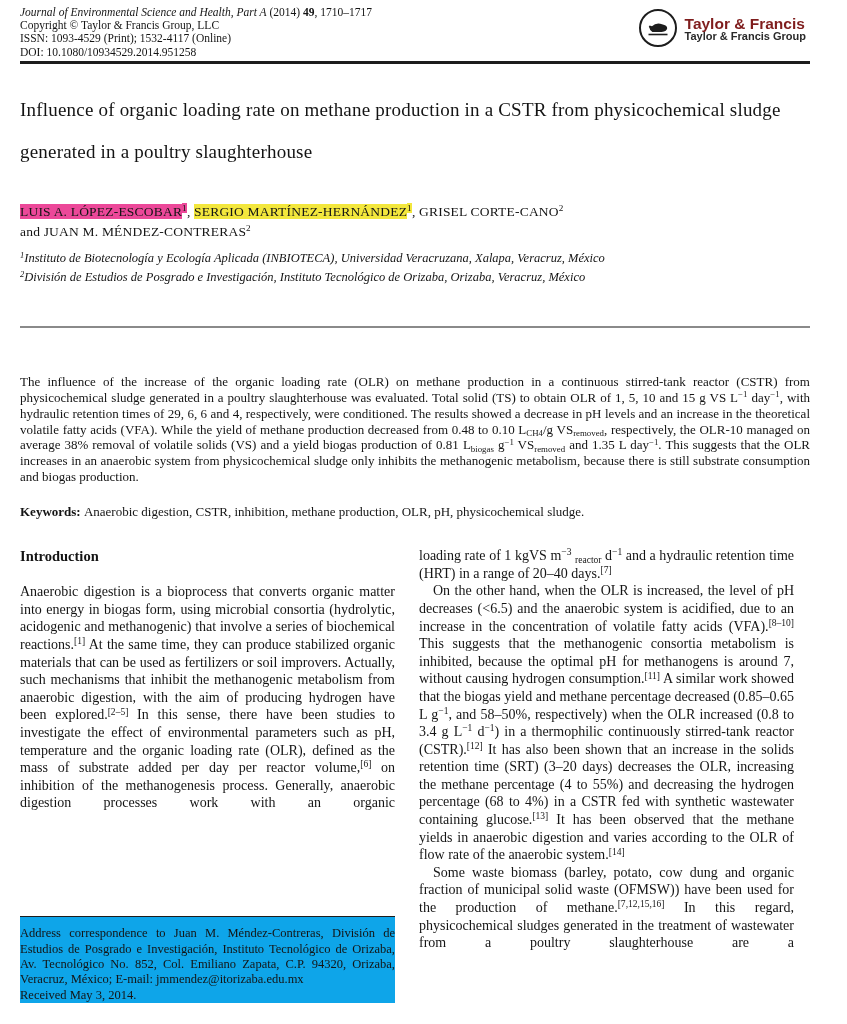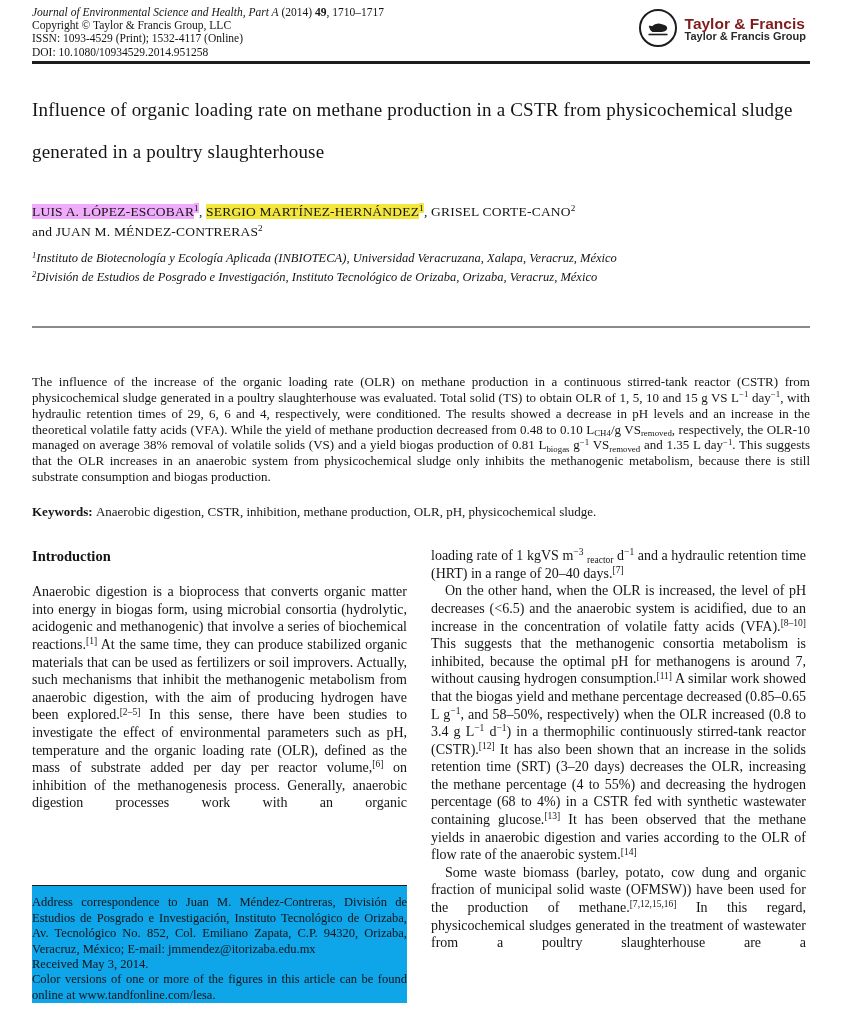--- a/index.html
+++ b/index.html
@@ -1,18 +1,18 @@
 <!DOCTYPE html>
 <html><head>
 <meta charset="utf-8">
 <style>
   html,body{margin:0;padding:0;background:#ffffff;}
   .page{
     width:847px;height:1024px;box-sizing:border-box;overflow:hidden;
-    padding:6px 37px 0 32px;background:#ffffff;color:#141414;
+    padding:6px 37px 0 20px;background:#ffffff;color:#141414;
     font-family:"Liberation Serif","DejaVu Serif",serif;position:relative;
   }
   
   .header-row{display:flex;justify-content:space-between;align-items:flex-start;}
   .header-meta{font-size:11.5px;line-height:13.2px;}
   .logo{display:flex;align-items:center;gap:8px;margin-top:3px;margin-right:4px;}
   .logo-circle{width:38px;height:38px;border:2.5px solid #1d1d1d;border-radius:50%;
     display:flex;align-items:center;justify-content:center;box-sizing:border-box;flex:0 0 auto;}
   .logo-name{font-family:"Liberation Sans","DejaVu Sans",sans-serif;font-size:15.5px;font-weight:600;line-height:17px;color:#7f1d1d;}
   .logo-tagline{font-family:"Liberation Sans","DejaVu Sans",sans-serif;font-size:11px;line-height:9px;color:#2a2a2a;font-weight:bold;}
@@ -37,21 +37,21 @@
   
   .footnote{position:absolute;left:0;right:0;bottom:0;border-top:1.5px solid #1c1c1c;
     padding-top:9px;font-size:12.5px;line-height:15.4px;background:#0ea5e9;}
   .footnote p{margin:0;text-align:justify;}
   .footnote p.nojust{text-align:left;}
   
   .seg-i{font-style:italic;}
   .seg-b{font-weight:bold;}
   .seg-sup{font-size:.68em;position:relative;top:-.5em;line-height:0;}
   .seg-sub{font-size:.68em;position:relative;top:.3em;line-height:0;}
-  .seg-hlc{background:#f0abfc;}
+  .seg-hlc{background:#ec4899;}
   .seg-hly{background:#f3e73d;}
 </style>
 </head>
 <body>
 
 <div class="page">
 
   <div class="header-row">
     <div class="header-meta">
       <div><span class="seg-i">Journal of Environmental Science and Health, Part A</span><span> (2014) </span><span class="seg-b">49</span><span>, 1710–1717</span></div>
@@ -93,21 +93,20 @@
 
   <p class="keywords"><span class="seg-b">Keywords: </span><span>Anaerobic digestion, CSTR, inhibition, methane production, OLR, pH, physicochemical sludge.</span></p>
 
   <div class="columns">
     <div class="col col-left">
       <h2 class="section-heading">Introduction</h2>
       <p class="body-para first-para cont"><span>Anaerobic digestion is a bioprocess that converts organic matter into energy in biogas form, using microbial consortia (hydrolytic, acidogenic and methanogenic) that involve a series of biochemical reactions.</span><span class="seg-sup">[1]</span><span> At the same time, they can produce stabilized organic materials that can be used as fertilizers or soil improvers. Actually, such mechanisms that inhibit the methanogenic metabolism from anaerobic digestion, with the aim of producing hydrogen have been explored.</span><span class="seg-sup">[2–5]</span><span> In this sense, there have been studies to investigate the effect of environmental parameters such as pH, temperature and the organic loading rate (OLR), defined as the mass of substrate added per day per reactor volume,</span><span class="seg-sup">[6]</span><span> on inhibition of the methanogenesis process. Generally, anaerobic digestion processes work with an organic</span></p>
       <div class="footnote">
         <p><span>Address correspondence to Juan M. Méndez-Contreras, División de Estudios de Posgrado e Investigación, Instituto Tecnológico de Orizaba, Av. Tecnológico No. 852, Col. Emiliano Zapata, C.P. 94320, Orizaba, Veracruz, México; E-mail: jmmendez@itorizaba.edu.mx</span></p>
         <p class="nojust">Received May 3, 2014.</p>
-        <p>Color versions of one or more of the figures in this article can be found online at www.tandfonline.com/lesa.</p>
       </div>
     </div>
     <div class="col col-right">
       <p class="body-para"><span>loading rate of 1 kgVS m</span><span class="seg-sup">−3</span><span> </span><span class="seg-sub">reactor</span><span> d</span><span class="seg-sup">−1</span><span> and a hydraulic retention time (HRT) in a range of 20–40 days.</span><span class="seg-sup">[7]</span></p>
       <p class="body-para indent"><span>On the other hand, when the OLR is increased, the level of pH decreases (&lt;6.5) and the anaerobic system is acidified, due to an increase in the concentration of volatile fatty acids (VFA).</span><span class="seg-sup">[8–10]</span><span> This suggests that the methanogenic consortia metabolism is inhibited, because the optimal pH for methanogens is around 7, without causing hydrogen consumption.</span><span class="seg-sup">[11]</span><span> A similar work showed that the biogas yield and methane percentage decreased (0.85–0.65 L g</span><span class="seg-sup">−1</span><span>, and 58–50%, respectively) when the OLR increased (0.8 to 3.4 g L</span><span class="seg-sup">−1</span><span> d</span><span class="seg-sup">−1</span><span>) in a thermophilic continuously stirred-tank reactor (CSTR).</span><span class="seg-sup">[12]</span><span> It has also been shown that an increase in the solids retention time (SRT) (3–20 days) decreases the OLR, increasing the methane percentage (4 to 55%) and decreasing the hydrogen percentage (68 to 4%) in a CSTR fed with synthetic wastewater containing glucose.</span><span class="seg-sup">[13]</span><span> It has been observed that the methane yields in anaerobic digestion and varies according to the OLR of flow rate of the anaerobic system.</span><span class="seg-sup">[14]</span></p>
       <p class="body-para indent cont"><span>Some waste biomass (barley, potato, cow dung and organic fraction of municipal solid waste (OFMSW)) have been used for the production of methane.</span><span class="seg-sup">[7,12,15,16]</span><span> In this regard, physicochemical sludges generated in the treatment of wastewater from a poultry slaughterhouse are a</span></p>
     </div>
   </div>
 
 </div>

